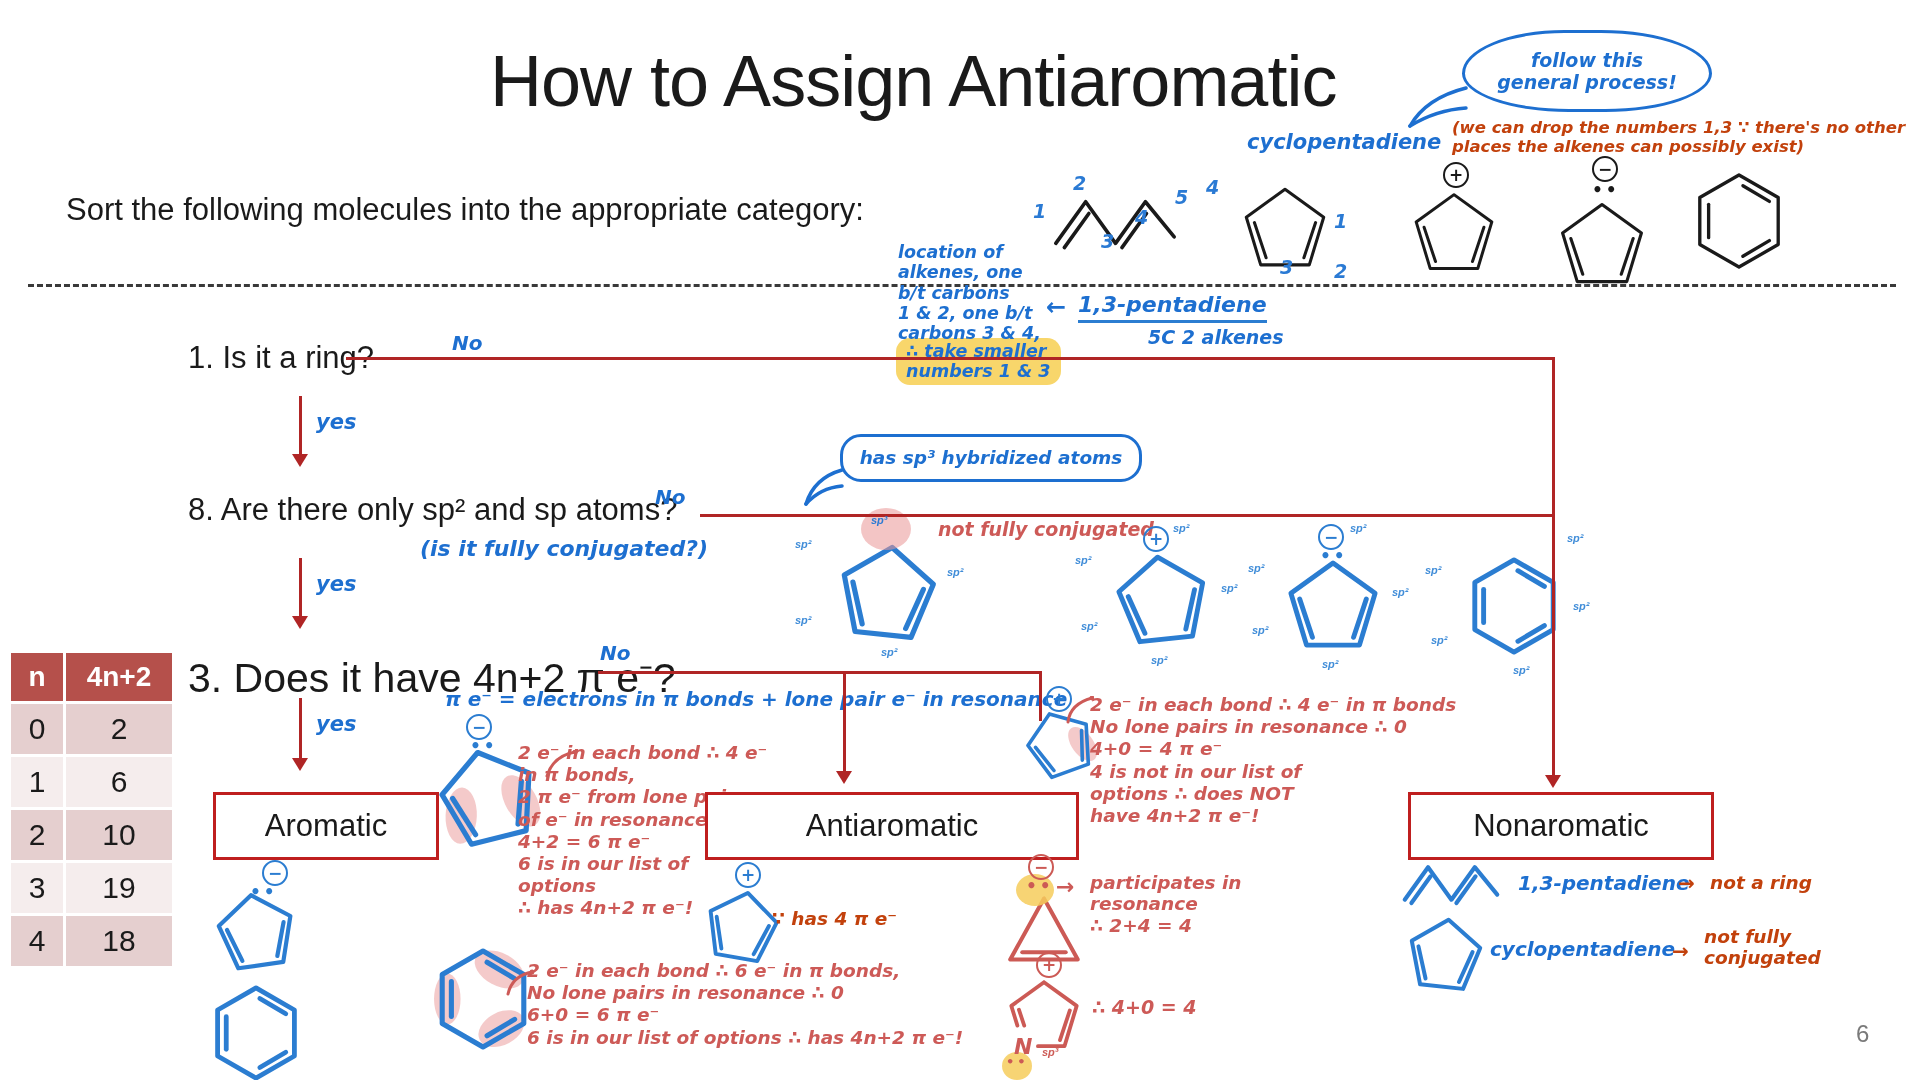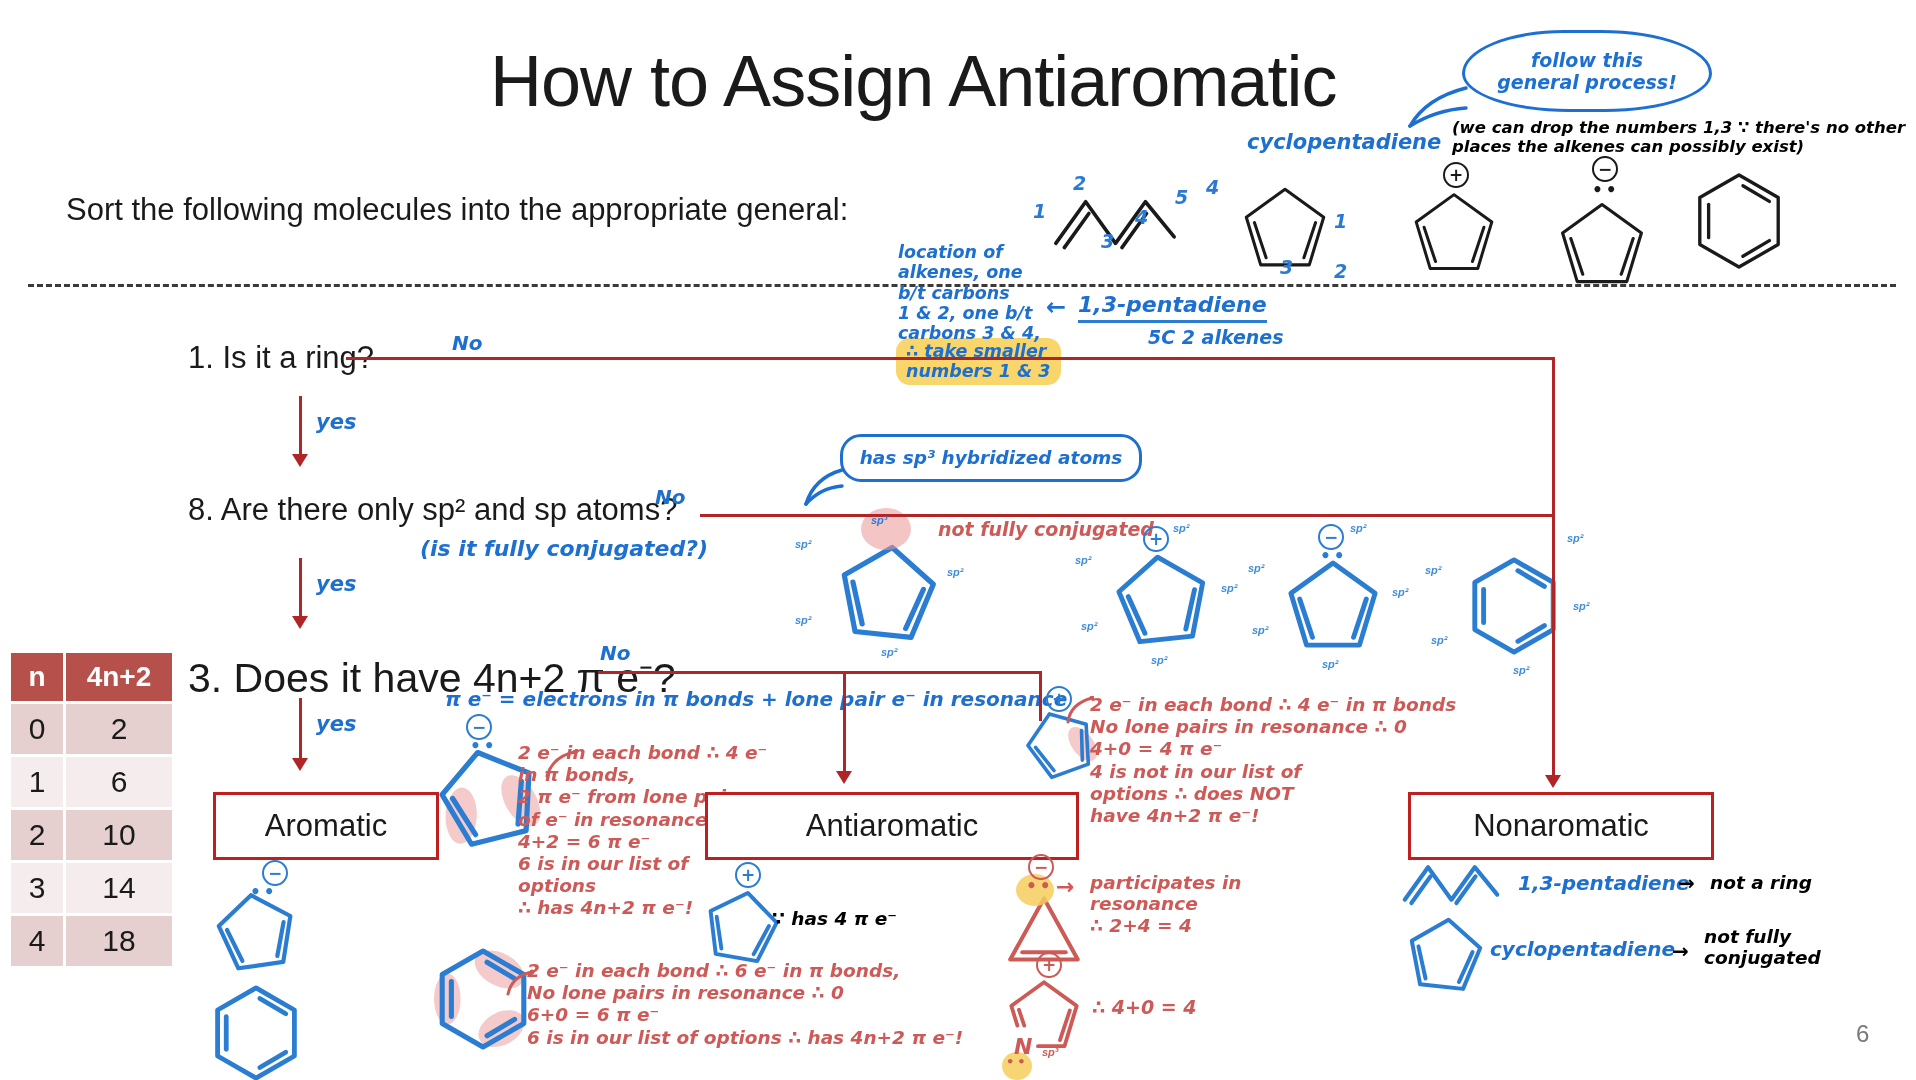--- a/index.html
+++ b/index.html
@@ -3,21 +3,21 @@
 <meta charset="utf-8">
 <style>
   html,body{margin:0;padding:0;background:#888;}
   #slide{position:relative;width:1916px;height:1080px;background:#ffffff;overflow:hidden;
          font-family:"Liberation Sans",sans-serif;color:#1a1a1a;}
   .abs{position:absolute;}
   .slide-text{font-family:"Liberation Sans",sans-serif;color:#1a1a1a;}
   .hw{font-family:"DejaVu Sans",sans-serif;font-style:italic;font-weight:700;
       white-space:pre-line;line-height:1.16;}
   .blue{color:#1d6fd0;}
-  .blue2{color:#000000;}
+  .blue2{color:#c2410c;}
   .red{color:#cd5a57;}
   .flowline{position:absolute;background:#b02525;z-index:3;}
   .ah-down{position:absolute;width:0;height:0;border-left:8px solid transparent;
            border-right:8px solid transparent;border-top:13px solid #b02525;z-index:3;}
   .cat-box{position:absolute;border:3px solid #bf1f1f;background:#fff;display:flex;
            align-items:center;justify-content:center;font-size:31px;z-index:2;}
   .charge{position:absolute;display:flex;align-items:center;justify-content:center;
           width:22px;height:22px;border:2.6px solid currentColor;border-radius:50%;
           font-size:17px;font-weight:700;font-family:"DejaVu Sans",sans-serif;z-index:4;}
   .dots{position:absolute;font-weight:900;font-size:17px;letter-spacing:3px;z-index:4;
@@ -92,21 +92,21 @@
   </div>
   <svg class="leader" style="left:1408px;top:86px;" width="62" height="44" viewBox="0 0 62 44" fill="none" stroke="#1d6fd0" stroke-width="3.5" stroke-linecap="round">
     <path d="M58,2 Q18,12 2,40"></path>
       <path d="M58,22 Q28,24 2,40"></path>
   </svg>
 
   <div class="abs hw blue" style="left:1247px;top:130px;font-size:21px;">cyclopentadiene</div>
   <div class="abs hw blue2" style="left:1452px;top:118px;font-size:16.5px;">(we can drop the numbers 1,3 ∵ there's no other
 places the alkenes can possibly exist)</div>
 
-  <div class="abs slide-text" style="left:66px;top:192px;font-size:31px;">Sort the following molecules into the appropriate general:</div>
+  <div class="abs slide-text" style="left:66px;top:192px;font-size:31px;">Sort the following molecules into the appropriate category:</div>
 
   <div class="mol" style="left:1035px;top:178px;width:160px;height:74px;">
     <svg width="140" height="64" viewBox="0 0 115 60" style="position:absolute;left:10px;top:12px;">
         <use href="#chain" class="st-black"></use>
       </svg>
     <span class="num-label" style="left:-2px;top:22px;">1</span>
     <span class="num-label" style="left:38px;top:-6px;">2</span>
     <span class="num-label" style="left:66px;top:52px;">3</span>
     <span class="num-label" style="left:100px;top:28px;">4</span>
     <span class="num-label" style="left:140px;top:8px;">5</span>
@@ -273,21 +273,21 @@
         <tr class="light">
           <td>1</td>
           <td class="wide">6</td>
           </tr>
         <tr class="dark">
           <td>2</td>
           <td class="wide">10</td>
           </tr>
         <tr class="light">
           <td>3</td>
-          <td class="wide">14</td>
+          <td class="wide">19</td>
           </tr>
         <tr class="dark">
           <td>4</td>
           <td class="wide">18</td>
           </tr>
       </tbody>
     </table>
   </div>
 
   <div class="mol" style="left:212px;top:856px;width:120px;height:120px;">

